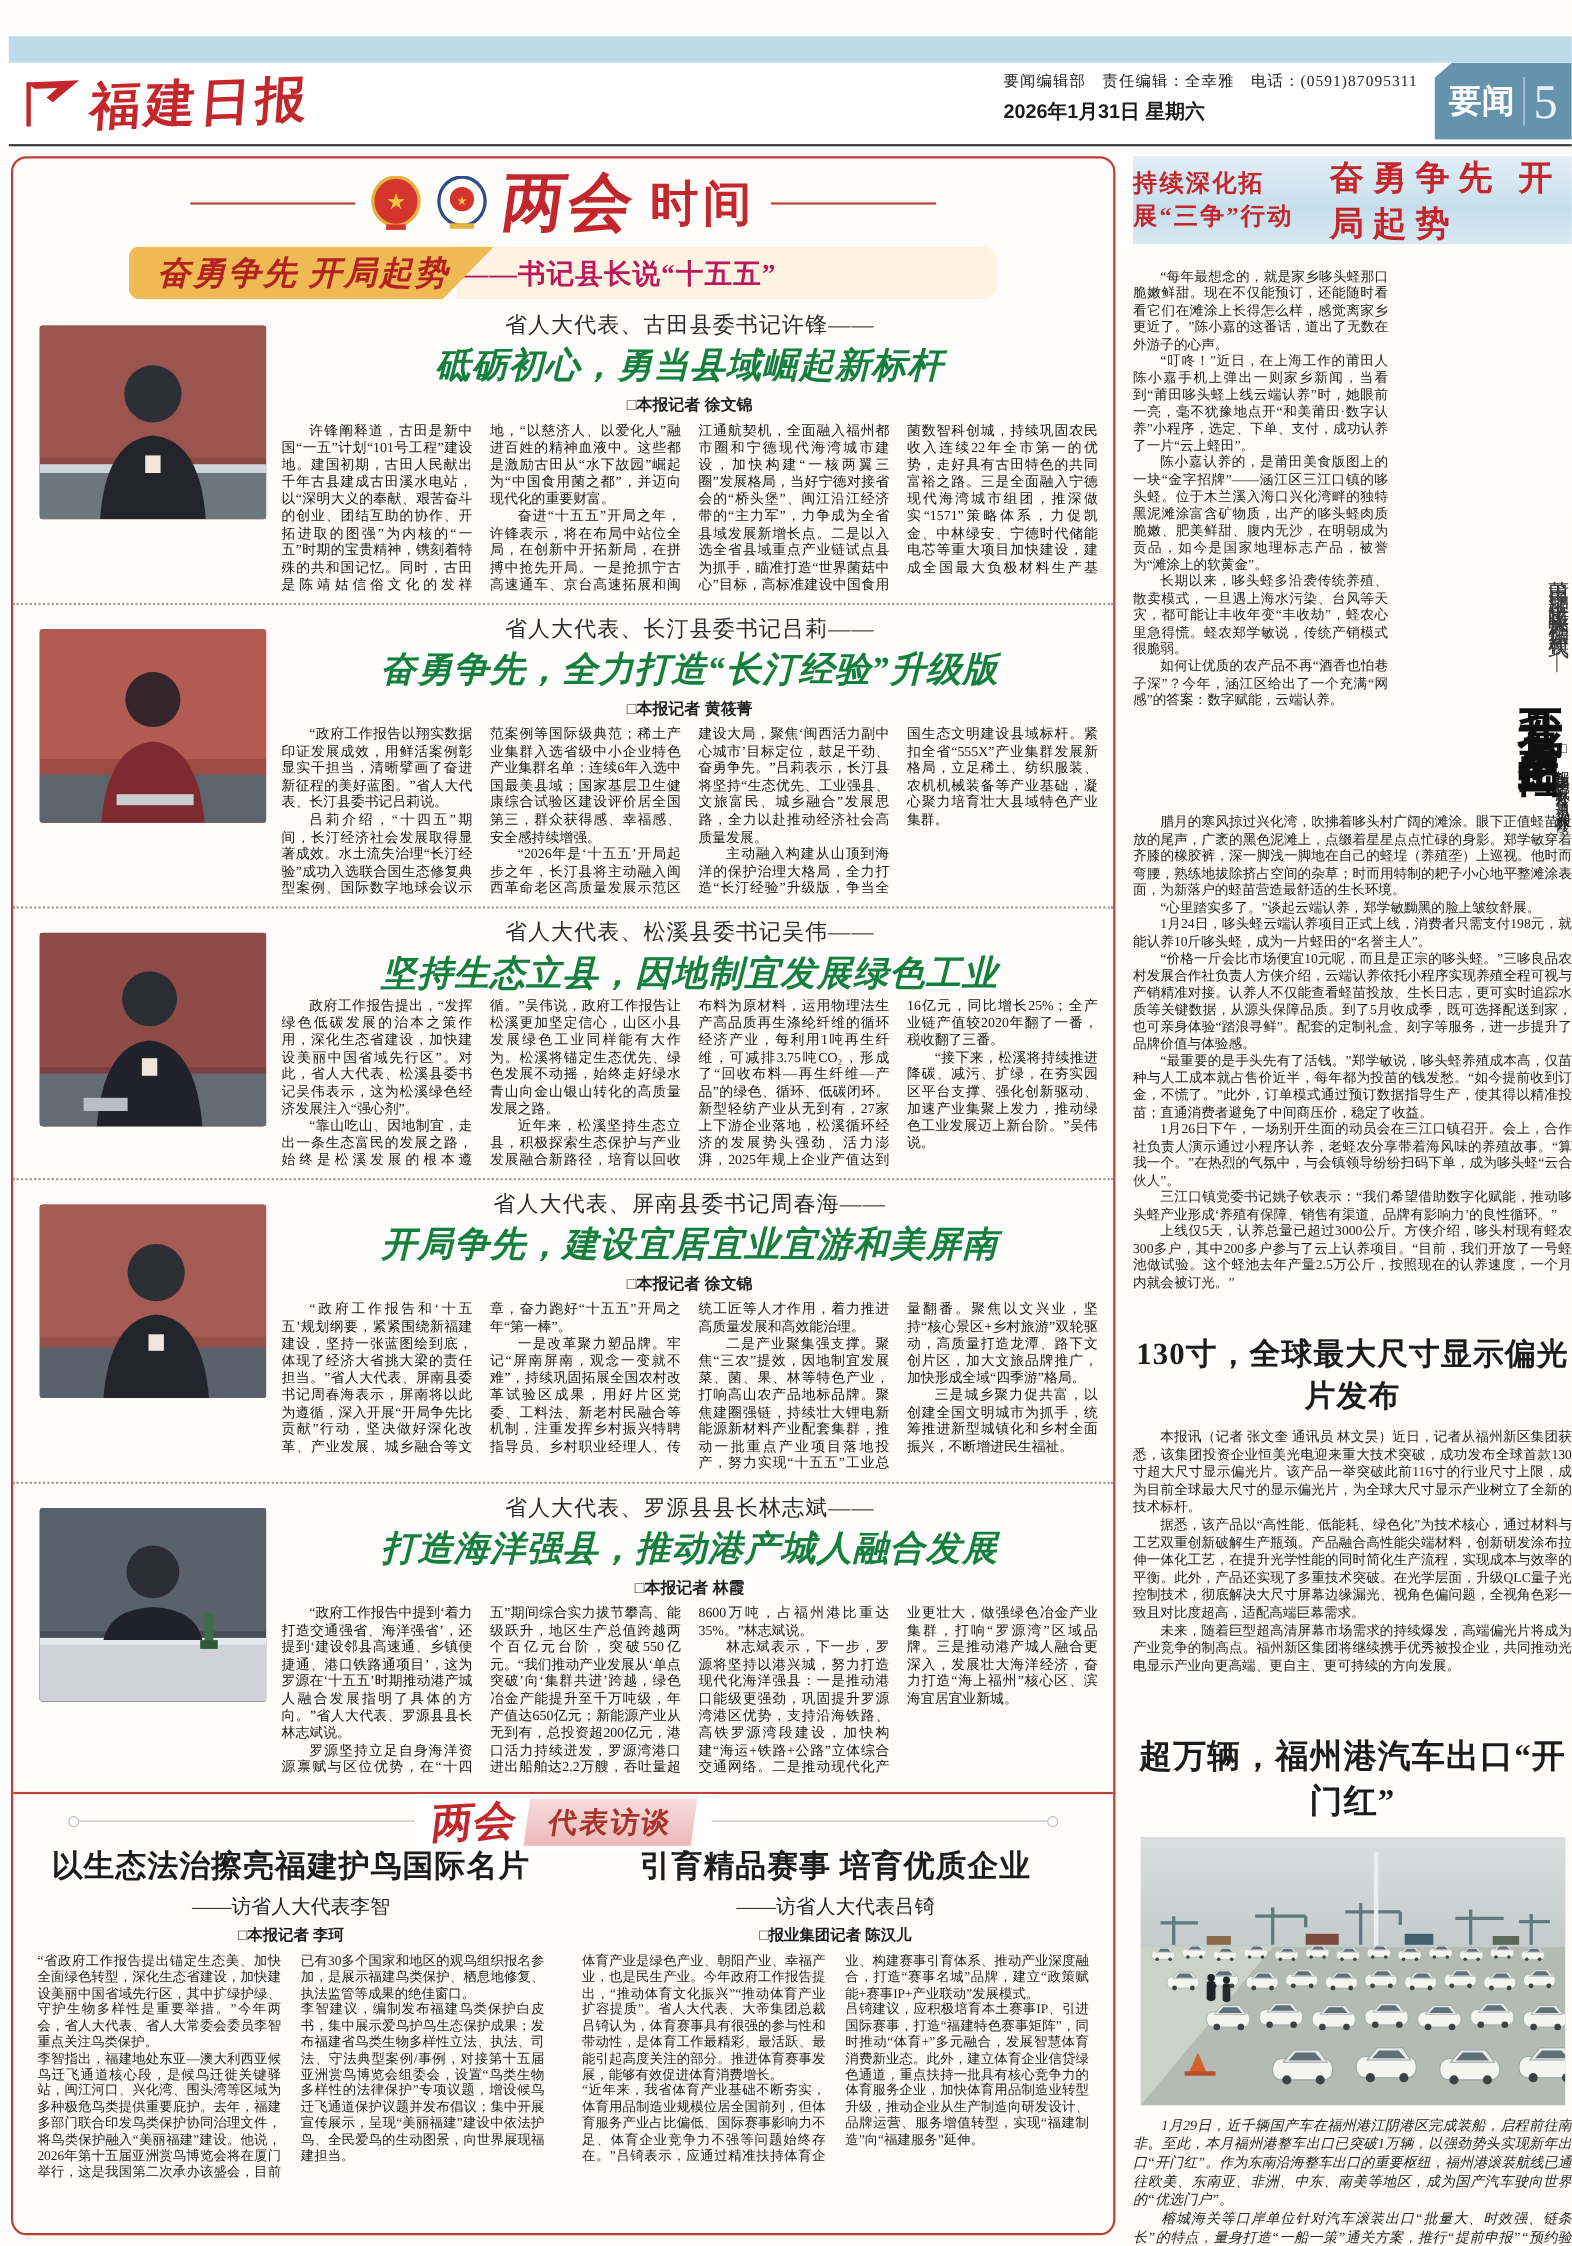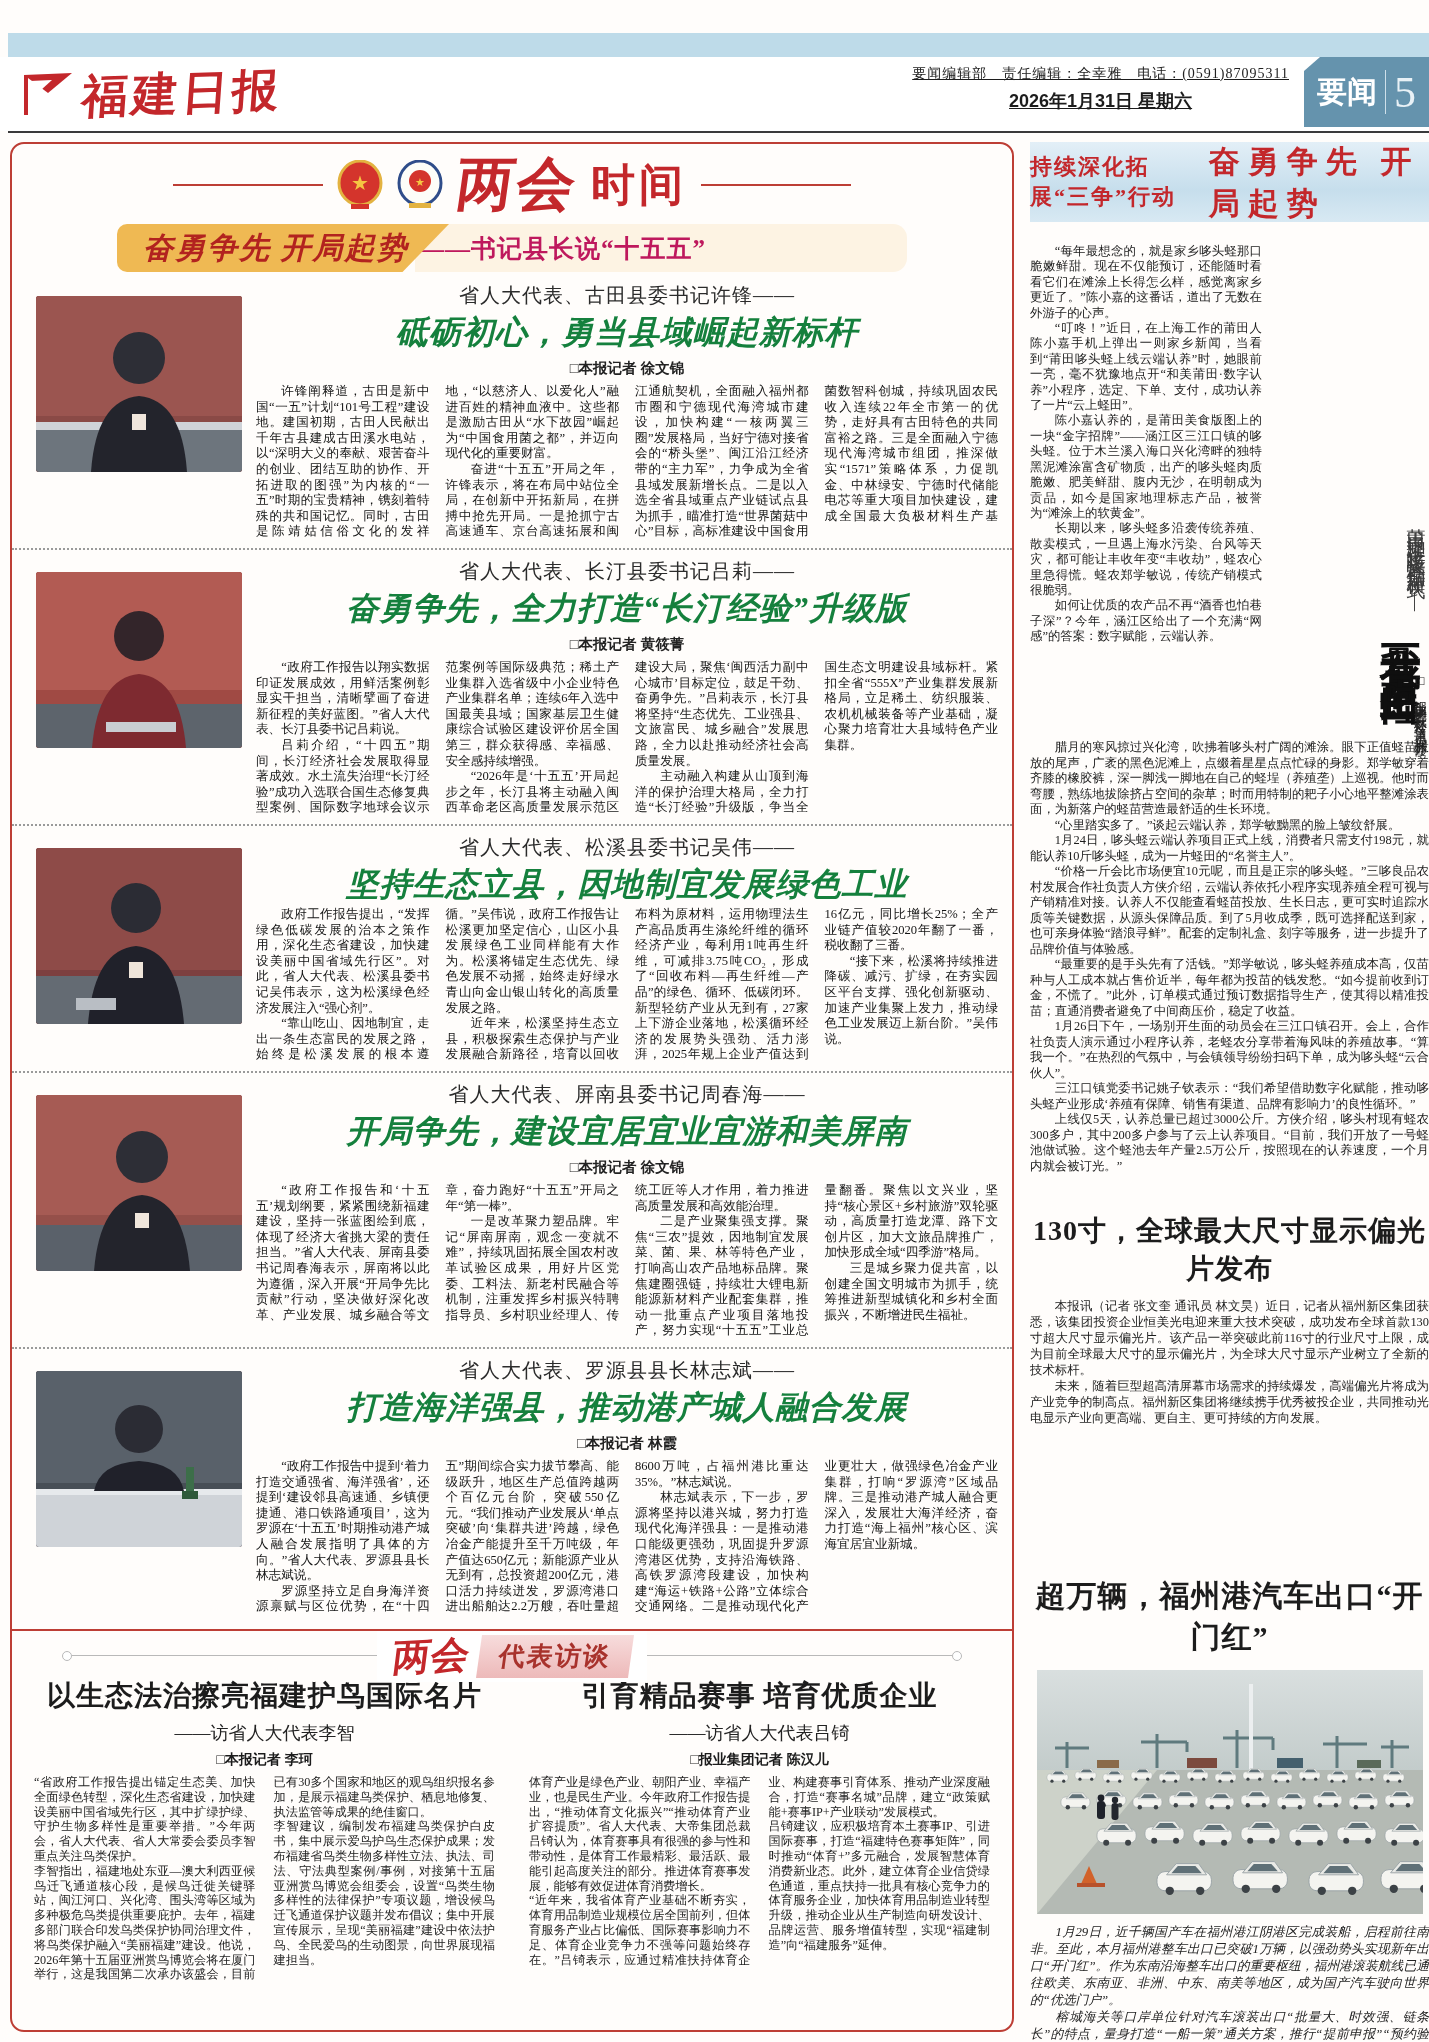--- a/index.html
+++ b/index.html
@@ -9,21 +9,21 @@
     background:#fffdfb; overflow:hidden;
     font-family:"Liberation Serif","DejaVu Serif",serif; color:#1c1c1c;
   }
   
   .topstrip { position:absolute; left:8px; right:0; top:33px; height:25px; background:#bedbe9; }
   .masthead { position:absolute; left:0; right:0; top:57px; height:74px; background:#fff; }
   .logo { position:absolute; left:22px; top:6px; display:flex; align-items:center; gap:8px; }
   .logo-mark svg { display:block; }
   .logo-text { font-size:46px; font-weight:900; color:#c3272b; letter-spacing:4px;
     transform:skewX(-6deg) rotate(-2deg); font-family:"Liberation Serif",serif; }
-  .mast-right { position:absolute; right:140px; top:8px; text-align:center;text-decoration:underline; }
+  .mast-right { position:absolute; right:140px; top:8px; text-align:left; }
   .dept-line { font-size:14px; color:#222; letter-spacing:1px; }
   .date-line { font-size:18px; font-weight:bold; margin-top:6px; font-family:"Liberation Sans",sans-serif; }
   .section-box { position:absolute; right:0; top:0; width:125px; height:70px; background:#6593ad;
     clip-path:polygon(16px 0,100% 0,100% 100%,0 100%,0 14px);
     display:flex; align-items:center; justify-content:center; gap:8px; color:#fff; }
   .section-box .sec { font-size:30px; font-weight:900; font-family:"Liberation Sans",sans-serif; }
   .section-box .bar { width:1px; height:44px; background:#cfe0ea; }
   .section-box .num { font-size:44px; font-weight:300; color:#e8f1f6; font-family:"Liberation Serif",serif; }
   .mast-rule { position:absolute; left:8px; right:0; top:131px; height:2px; background:#3a3a3a; }
 
@@ -341,20 +341,21 @@
         <p>“最重要的是手头先有了活钱。”郑学敏说，哆头蛏养殖成本高，仅苗种与人工成本就占售价近半，每年都为投苗的钱发愁。“如今提前收到订金，不慌了。”此外，订单模式通过预订数据指导生产，使其得以精准投苗；直通消费者避免了中间商压价，稳定了收益。</p>
         <p>1月26日下午，一场别开生面的动员会在三江口镇召开。会上，合作社负责人演示通过小程序认养，老蛏农分享带着海风味的养殖故事。“算我一个。”在热烈的气氛中，与会镇领导纷纷扫码下单，成为哆头蛏“云合伙人”。</p>
         <p>三江口镇党委书记姚子钦表示：“我们希望借助数字化赋能，推动哆头蛏产业形成‘养殖有保障、销售有渠道、品牌有影响力’的良性循环。”</p>
         <p>上线仅5天，认养总量已超过3000公斤。方侠介绍，哆头村现有蛏农300多户，其中200多户参与了云上认养项目。“目前，我们开放了一号蛏池做试验。这个蛏池去年产量2.5万公斤，按照现在的认养速度，一个月内就会被订光。”</p>
       </div>
 
     <div class="news130">
       <div class="n130-head">130寸，全球最大尺寸显示偏光片发布</div>
       <div class="n130-body flow">
           <p>本报讯（记者 张文奎 通讯员 林文昊）近日，记者从福州新区集团获悉，该集团投资企业恒美光电迎来重大技术突破，成功发布全球首款130寸超大尺寸显示偏光片。该产品一举突破此前116寸的行业尺寸上限，成为目前全球最大尺寸的显示偏光片，为全球大尺寸显示产业树立了全新的技术标杆。</p>
+          <p>据悉，该产品以“高性能、低能耗、绿色化”为技术核心，通过材料与工艺双重创新破解生产瓶颈。产品融合高性能尖端材料，创新研发涂布拉伸一体化工艺，在提升光学性能的同时简化生产流程，实现成本与效率的平衡。此外，产品还实现了多重技术突破。在光学层面，升级QLC量子光控制技术，彻底解决大尺寸屏幕边缘漏光、视角色偏问题，全视角色彩一致且对比度超高，适配高端巨幕需求。</p>
           <p>未来，随着巨型超高清屏幕市场需求的持续爆发，高端偏光片将成为产业竞争的制高点。福州新区集团将继续携手优秀被投企业，共同推动光电显示产业向更高端、更自主、更可持续的方向发展。</p>
         </div>
     </div>
 
     <div class="newscar">
       <div class="car-head">超万辆，福州港汽车出口“开门红”</div>
       <div class="car-photo">
         <svg width="386" height="244" viewBox="0 0 386 244">
           <defs>
             <linearGradient id="sky" x1="0" y1="0" x2="0" y2="1">

